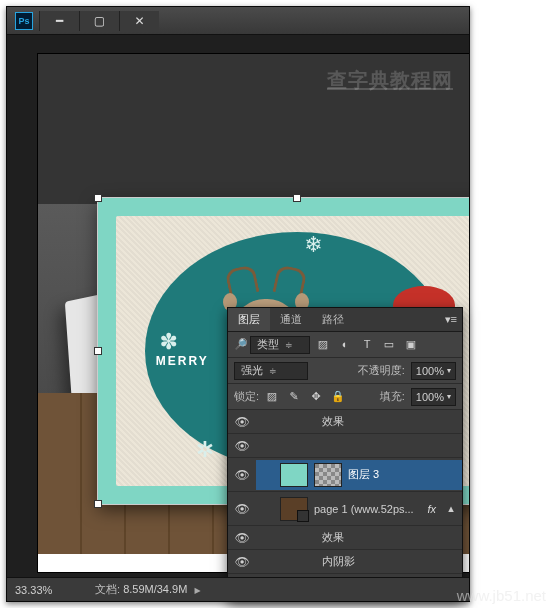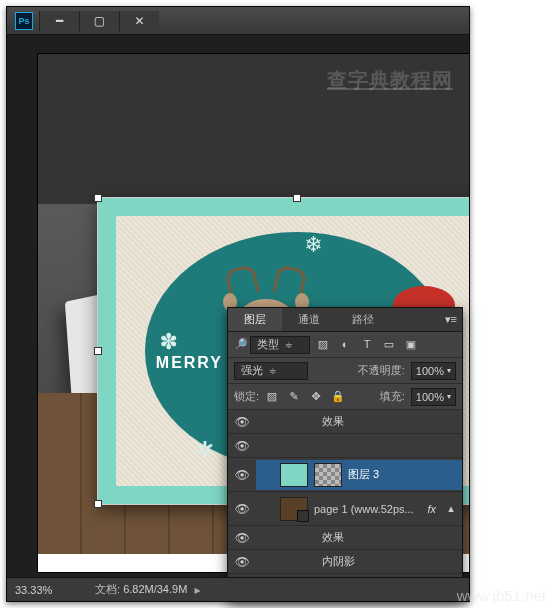--- a/index.html
+++ b/index.html
@@ -20,21 +20,21 @@
 .scene-bg { position: absolute; left: 0; top: 150px; right: 0; bottom: 18px; background: linear-gradient(#5a5a5a 0%, #4a4a4a 55%, #8c6a45 55%, #6a4f33 100%); }
 .scene-bg::after { content:""; position:absolute; left:0; right:0; bottom:0; height:46%; background: repeating-linear-gradient(90deg,#6f5338 0 42px,#5e4429 42px 44px); }
 .back-card { position: absolute; left: 34px; bottom: 56px; width: 120px; height: 210px; background: #e6e6e6; transform: skewY(-8deg) rotate(-4deg); border-radius: 4px; box-shadow: -6px 8px 16px rgba(0,0,0,.45); }
 .strip { position:absolute; left:0; right:0; bottom:0; height:18px; background:#fff; }
 
 
 .free-tf { position: absolute; left: 60px; top: 144px; width: 398px; height: 306px; }
 .tf-img { width: 100%; height: 100%; background: #7fd6c4; border-radius: 2px; padding: 18px; box-shadow: 0 6px 18px rgba(0,0,0,.55); }
 .knit { width: 100%; height: 100%; background: #ece6d8; position: relative; border-radius: 2px; background-image: repeating-linear-gradient(45deg, rgba(0,0,0,.04) 0 2px, transparent 2px 4px); }
 .oval { position:absolute; left:8%; top:6%; right:8%; bottom:6%; background:#1f7a7a; border-radius:50%; }
-.merry { position:absolute; left:11%; top:51%; color:#fff; font-weight:bold; font-size:16px; letter-spacing:2px; }
+.merry { position:absolute; left:11%; top:51%; color:#fff; font-weight:bold; font-size:12px; letter-spacing:2px; }
 .flake { position:absolute; color:#d9efec; font-size:22px; }
 
 
 .deer { position:absolute; left:29%; top:22%; width:90px; height:170px; }
 .antlers { position:absolute; top:-8px; left:6px; width:78px; height:28px; }
 .antler { position:absolute; width:30px; height:28px; border:3px solid #7a5b3a; border-bottom:none; border-radius:40% 40% 0 0; }
 .antler.l { left:0; transform:rotate(-12deg); } .antler.r { right:0; transform:rotate(12deg); }
 .ear { position:absolute; top:18px; width:14px; height:18px; background:#b79a78; border-radius:50%; }
 .ear.l{ left:2px;} .ear.r{ right:2px;}
 .head { position:absolute; top:24px; left:14px; width:62px; height:56px; background:#bda07e; border-radius:48% 48% 40% 40%; }
@@ -60,21 +60,21 @@
 .h-bl{left:-4px;bottom:-4px;} .h-bm{left:50%;bottom:-4px;margin-left:-4px;} .h-br{right:-4px;bottom:-4px;}
 .h-ctr{left:50%;top:50%;margin:-6px 0 0 -6px;width:12px;height:12px;background:transparent;border:1px solid #999;border-radius:50%;}
 .h-ctr::before,.h-ctr::after{content:"";position:absolute;background:#999;}
 .h-ctr::before{left:5px;top:-4px;width:1px;height:20px;}
 .h-ctr::after{top:5px;left:-4px;height:1px;width:20px;}
 .tf-outline { position:absolute; inset:-1px; border:1px solid #ccc; pointer-events:none; }
 
 
 .panel { position:absolute; right:6px; top:300px; width:236px; height:294px; background:#424242; border:1px solid #111; box-shadow:0 4px 12px rgba(0,0,0,.6); font-size:11px; color:#cfcfcf; }
 .panel-tabs { display:flex; align-items:center; height:24px; background:#383838; border-bottom:1px solid #1b1b1b; }
-.ptab { padding:0 16px; height:100%; display:flex; align-items:center; color:#bdbdbd; cursor:pointer; }
+.ptab { padding:0 10px; height:100%; display:flex; align-items:center; color:#bdbdbd; cursor:pointer; }
 .ptab.active { background:#474747; color:#eaeaea; }
 .ptab-spacer { flex:1; }
 .panel-menu { width:22px; text-align:center; cursor:pointer; }
 
 .panel-row { display:flex; align-items:center; height:26px; border-bottom:1px solid #2b2b2b; padding:0 6px; gap:6px; }
 .select { height:18px; background:#2f2f2f; border:1px solid #1a1a1a; display:flex; align-items:center; padding:0 6px; gap:6px; cursor:pointer; }
 .select .chev { font-size:9px; color:#aaa; }
 .icon-reel { display:flex; gap:8px; color:#cfcfcf; }
 .icon-reel span { width:14px; text-align:center; cursor:pointer; }
 .lbl { color:#bdbdbd; }
@@ -273,19 +273,19 @@
             <span class="layer-name">内阴影</span>
           </div>
       </div>
     </div>
   </div>
 
   <div class="statusbar">
     <span class="zoom">33.33%</span>
     <span>
       <span class="lbl">文档:</span>
-      <span>6.82M/34.9M</span>
+      <span>8.59M/34.9M</span>
       <span class="tri">▶</span>
     </span>
   </div>
 
 </div>
 <div class="wm2">www.jb51.net</div>
 
 </body></html>

